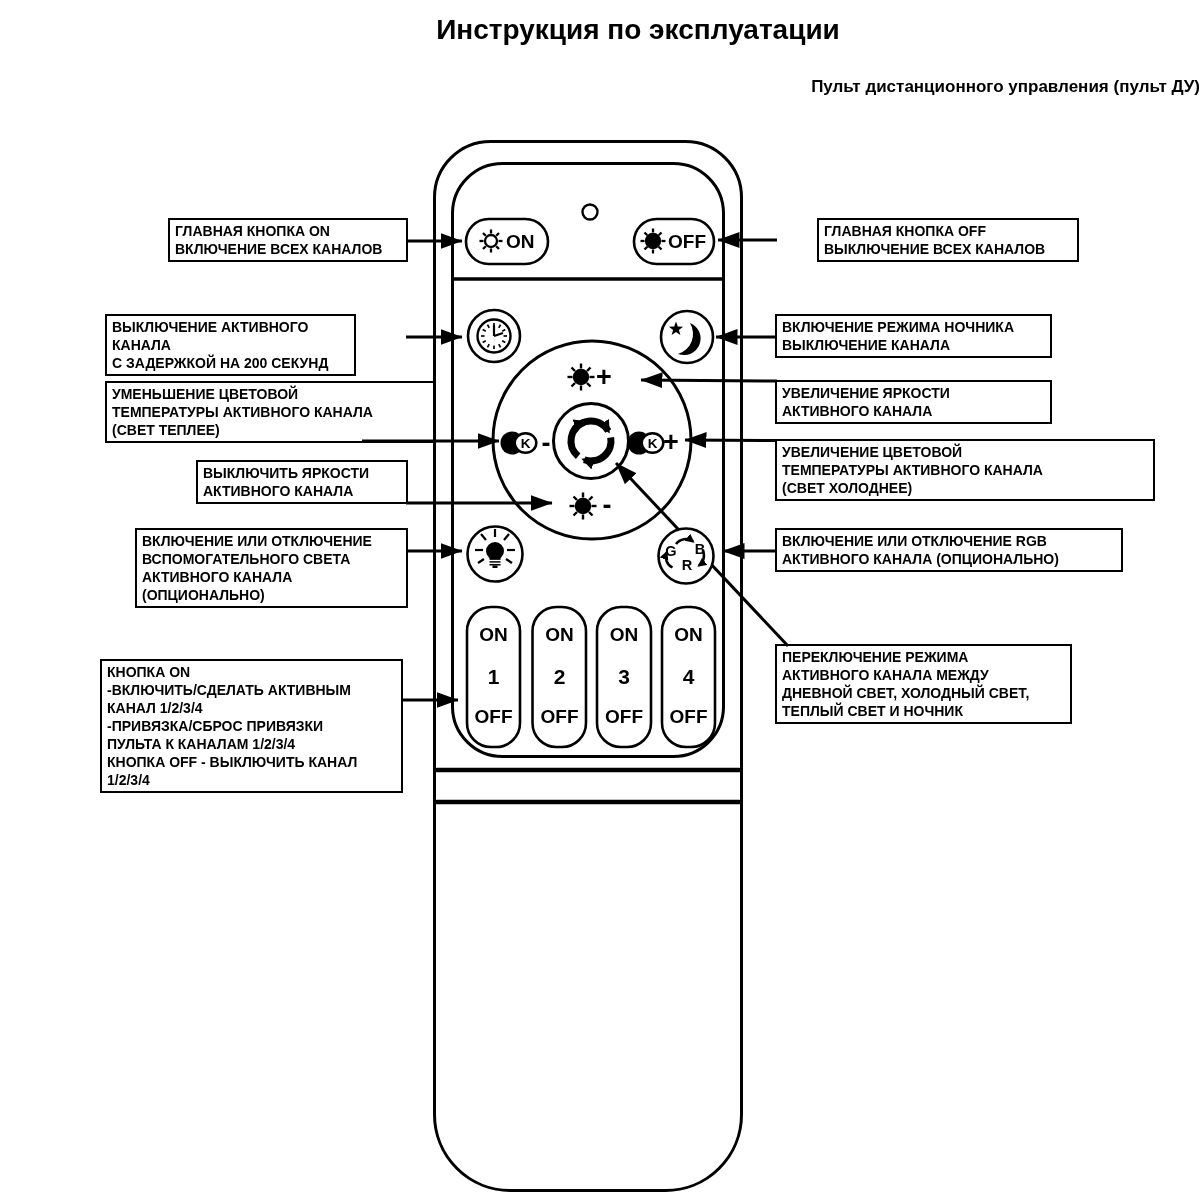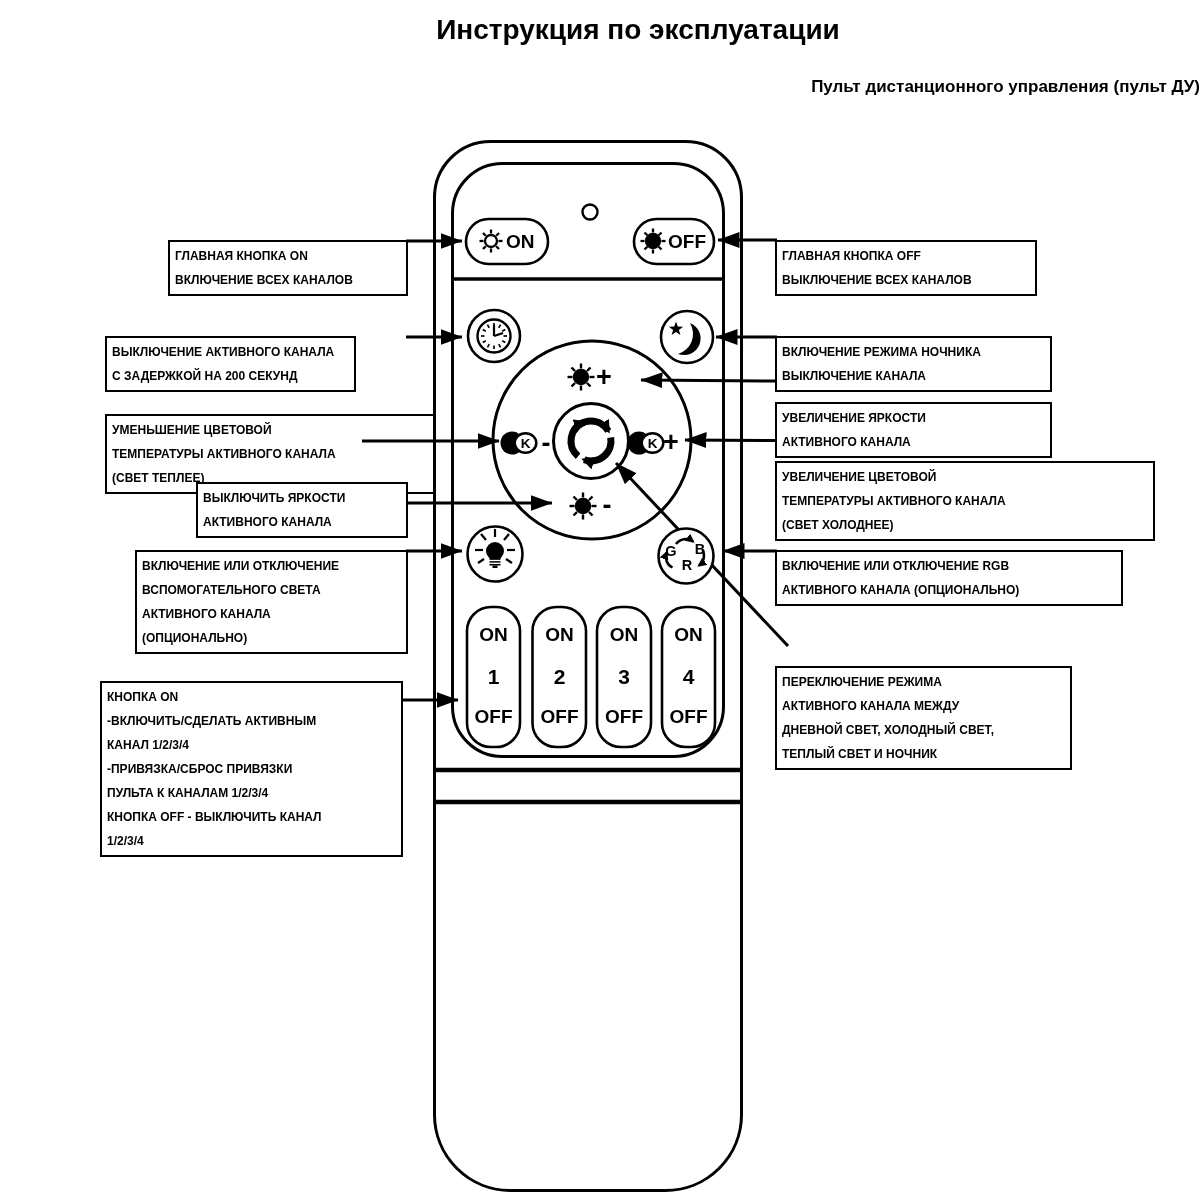--- a/index.html
+++ b/index.html
@@ -1,51 +1,51 @@
 <!DOCTYPE html>
 <html><head>
 <meta charset="utf-8">
 <style>
   html,body{margin:0;padding:0;background:#fff;}
   body{width:1200px;height:1200px;position:relative;font-family:"Liberation Sans",sans-serif;color:#000;overflow:hidden;}
   .page-title{position:absolute;top:14px;left:0;width:1200px;text-align:center;font-size:28px;font-weight:bold;margin-left:38px;}
   .page-subtitle{position:absolute;top:77px;left:0;width:1200px;text-align:right;font-size:17px;font-weight:bold;}
   .callout{position:absolute;border:2.5px solid #000;background:#fff;box-sizing:border-box;
-           font-size:12px;line-height:24px;font-weight:bold;white-space:pre-line;padding:2px 5px;margin-top:22px;}
+           font-size:14px;line-height:18px;font-weight:bold;white-space:pre-line;padding:2px 5px;}
   svg.overlay{position:absolute;left:0;top:0;pointer-events:none;}
   svg text{font-family:"Liberation Sans",sans-serif;font-weight:bold;fill:#000;}
 </style>
 </head>
 <body>
 
 <div class="page-title">Инструкция по эксплуатации</div>
 <div class="page-subtitle">Пульт дистанционного управления (пульт ДУ)</div>
 
 <div class="callout" style="left:168px;top:218px;width:240px;">ГЛАВНАЯ КНОПКА ON
 ВКЛЮЧЕНИЕ ВСЕХ КАНАЛОВ</div>
 <div class="callout" style="left:105px;top:314px;width:251px;">ВЫКЛЮЧЕНИЕ АКТИВНОГО КАНАЛА
 С ЗАДЕРЖКОЙ НА 200 СЕКУНД</div>
-<div class="callout" style="left:105px;top:392px;width:354px;">УМЕНЬШЕНИЕ ЦВЕТОВОЙ
+<div class="callout" style="left:105px;top:381px;width:354px;">УМЕНЬШЕНИЕ ЦВЕТОВОЙ
 ТЕМПЕРАТУРЫ АКТИВНОГО КАНАЛА
 (СВЕТ ТЕПЛЕЕ)</div>
 <div class="callout" style="left:196px;top:460px;width:212px;">ВЫКЛЮЧИТЬ ЯРКОСТИ
 АКТИВНОГО КАНАЛА</div>
 <div class="callout" style="left:135px;top:528px;width:273px;">ВКЛЮЧЕНИЕ ИЛИ ОТКЛЮЧЕНИЕ
 ВСПОМОГАТЕЛЬНОГО СВЕТА
 АКТИВНОГО КАНАЛА
 (ОПЦИОНАЛЬНО)</div>
 <div class="callout" style="left:100px;top:659px;width:303px;">КНОПКА ON
 -ВКЛЮЧИТЬ/СДЕЛАТЬ АКТИВНЫМ
 КАНАЛ 1/2/3/4
 -ПРИВЯЗКА/СБРОС ПРИВЯЗКИ
 ПУЛЬТА К КАНАЛАМ 1/2/3/4
 КНОПКА OFF - ВЫКЛЮЧИТЬ КАНАЛ
 1/2/3/4</div>
 
-<div class="callout" style="left:775px;top:218px;width:262px;">ГЛАВНАЯ КНОПКА OFF
+<div class="callout" style="left:817px;top:218px;width:262px;">ГЛАВНАЯ КНОПКА OFF
 ВЫКЛЮЧЕНИЕ ВСЕХ КАНАЛОВ</div>
 <div class="callout" style="left:775px;top:314px;width:277px;">ВКЛЮЧЕНИЕ РЕЖИМА НОЧНИКА
 ВЫКЛЮЧЕНИЕ КАНАЛА</div>
 <div class="callout" style="left:775px;top:380px;width:277px;">УВЕЛИЧЕНИЕ ЯРКОСТИ
 АКТИВНОГО КАНАЛА</div>
 <div class="callout" style="left:775px;top:439px;width:380px;">УВЕЛИЧЕНИЕ ЦВЕТОВОЙ
 ТЕМПЕРАТУРЫ АКТИВНОГО КАНАЛА
 (СВЕТ ХОЛОДНЕЕ)</div>
 <div class="callout" style="left:775px;top:528px;width:348px;">ВКЛЮЧЕНИЕ ИЛИ ОТКЛЮЧЕНИЕ RGB
 АКТИВНОГО КАНАЛА (ОПЦИОНАЛЬНО)</div>

